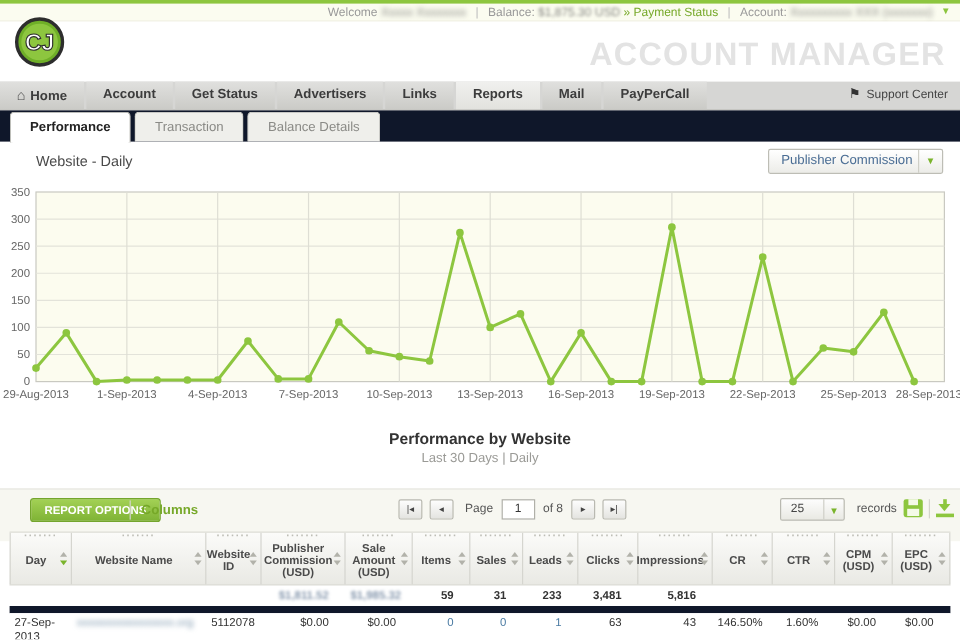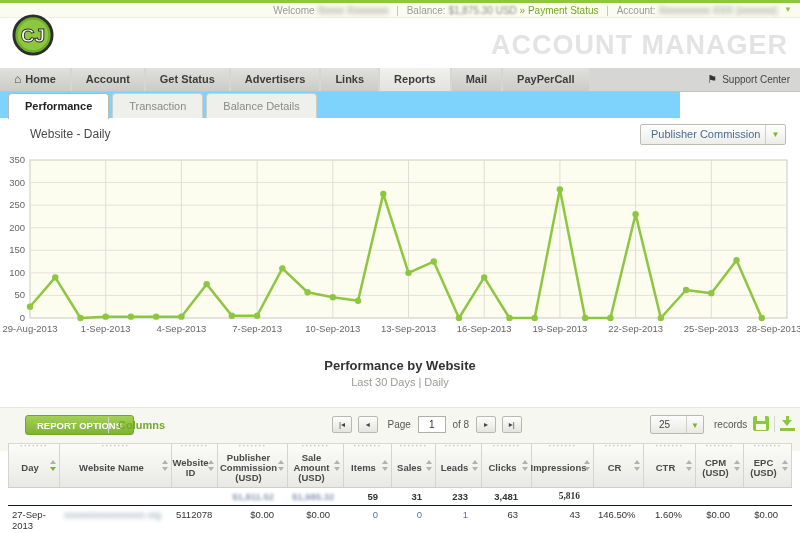--- a/index.html
+++ b/index.html
@@ -31,21 +31,21 @@
   .nav-tab { float:left; height:23px; line-height:23px; padding:0 14px; margin-right:2px;
              background:linear-gradient(#e0e0de,#cbcbc7); font-size:11px; font-weight:bold;
              color:#3c3c3c; cursor:pointer; }
   .nav-tab.active { background:linear-gradient(#f0f0ee,#e2e2de); }
   .home-icon { font-size:12px; margin-right:4px; color:#4a4a4a; }
   #support { position:absolute; right:10px; top:0; height:23px; line-height:23px;
              font-size:10px; color:#444; }
   .flag-icon { font-size:11px; color:#333; margin-right:5px; }
 
   
-  #subnav { position:absolute; left:0; top:92px; width:680px; height:26px; background:#7dd3fc; }
+  #subnav { position:absolute; left:0; top:92px; width:800px; height:26px; background:#0f172a; }
   .sub-tab { float:left; height:25px; line-height:25px; margin:1px 3px 0 0; padding:0 16px;
              font-size:11px; color:#8a8a86; background:#efefeb; border:1px solid #cecec8;
              border-bottom:none; border-radius:4px 4px 0 0; cursor:pointer; }
   .sub-tab:first-child { margin-left:8px; }
   .sub-tab.active { background:#fff; color:#222; font-weight:bold; border-color:#b9b9b3; height:26px; }
 
   
   #report-heading { position:absolute; left:30px; top:127px; font-size:12px; font-weight:normal; color:#4a4a4a; }
   #metric-select { position:absolute; right:14px; top:124px; height:21px; width:146px;
                    border:1px solid #bdbdb5; border-radius:2px; background:linear-gradient(#fff,#ececе8);
@@ -109,21 +109,21 @@
         display:flex; align-items:center; justify-content:center; padding:6px 10px 2px 2px; line-height:10px; }
   .th:first-child { border-left:1px solid #d5d5cf; }
   .th:before { content:"·······"; position:absolute; top:-3px; left:50%; transform:translateX(-50%);
                color:#bdbdb5; font-size:9px; letter-spacing:1px; }
   .sorts { position:absolute; right:3px; top:50%; margin-top:-6px; }
   .s-up { width:0; height:0; border-left:3.5px solid transparent; border-right:3.5px solid transparent;
           border-bottom:4px solid #b2b2aa; margin-bottom:3px; }
   .s-dn { width:0; height:0; border-left:3.5px solid transparent; border-right:3.5px solid transparent;
           border-top:4px solid #b2b2aa; }
   .s-dn.active { border-top-color:#7ab42c; }
-  .trow { display:flex; position:relative; background:#fff; border-bottom:1px solid #0f172a;
+  .trow { display:flex; position:relative; background:#fff; border-bottom:6px solid #0f172a;
           font-size:9.5px; color:#333; }
   .trow.totals { font-weight:bold; }
   .td { padding:3px 14px 3px 4px; overflow:hidden; line-height:11px; }
   .td.r { text-align:right; }
   .td.link { color:#4b7ba3; }
   .name-blur { color:#7d97ad; filter:blur(2px); }
   .money-blur { color:#8a9bb0; filter:blur(1.5px); }
 </style>
 </head>
 <body>
@@ -387,21 +387,21 @@
       <div class="trow totals">
         <div class="td" style="width: 52px;"></div>
         <div class="td" style="width: 112px;"></div>
         <div class="td" style="width: 46px;"></div>
         <div class="td r money-blur" style="width: 70px;">$1,811.52</div>
         <div class="td r money-blur" style="width: 56px;">$1,985.32</div>
         <div class="td r" style="width: 48px;">59</div>
         <div class="td r" style="width: 44px;">31</div>
         <div class="td r" style="width: 46px;">233</div>
         <div class="td r" style="width: 50px;">3,481</div>
-        <div class="td r" style="width: 62px; font-family: Liberation Serif, serif;">5,816</div>
+        <div class="td r" style="width: 62px;">5,816</div>
         <div class="td r" style="width: 52px;"></div>
         <div class="td r" style="width: 50px;"></div>
         <div class="td r" style="width: 48px;"></div>
         <div class="td r" style="width: 48px;"></div>
       </div>
       <div class="trow ">
         <div class="td" style="width: 52px;">27-Sep-2013</div>
         <div class="td name-blur" style="width: 112px;">xxxxxxxxxxxxxxxxx.org</div>
         <div class="td" style="width: 46px;">5112078</div>
         <div class="td r" style="width: 70px;">$0.00</div>

